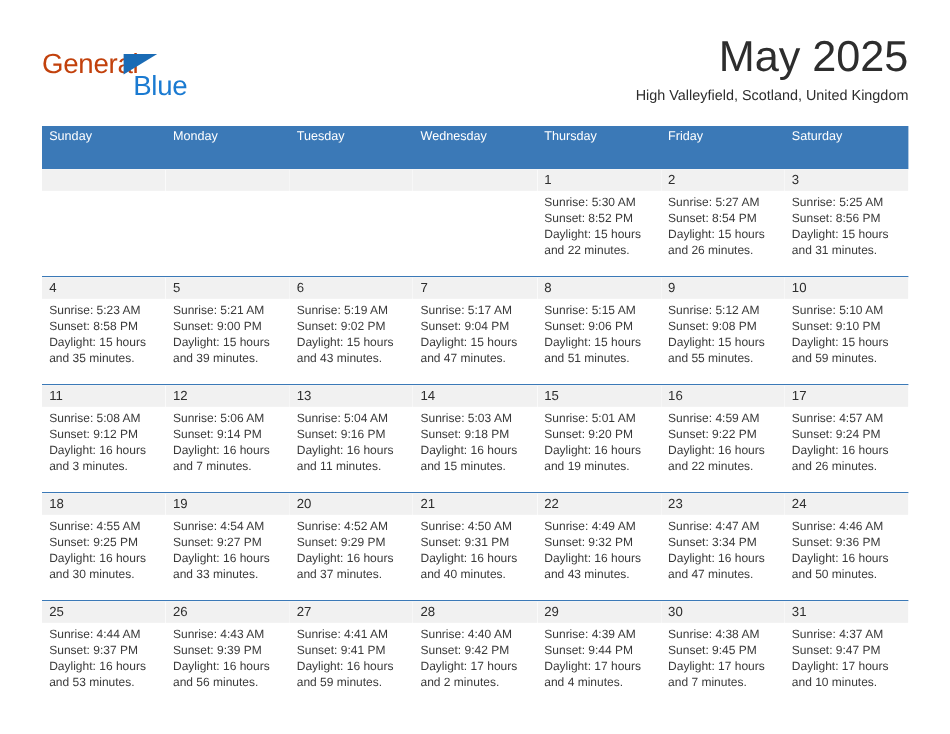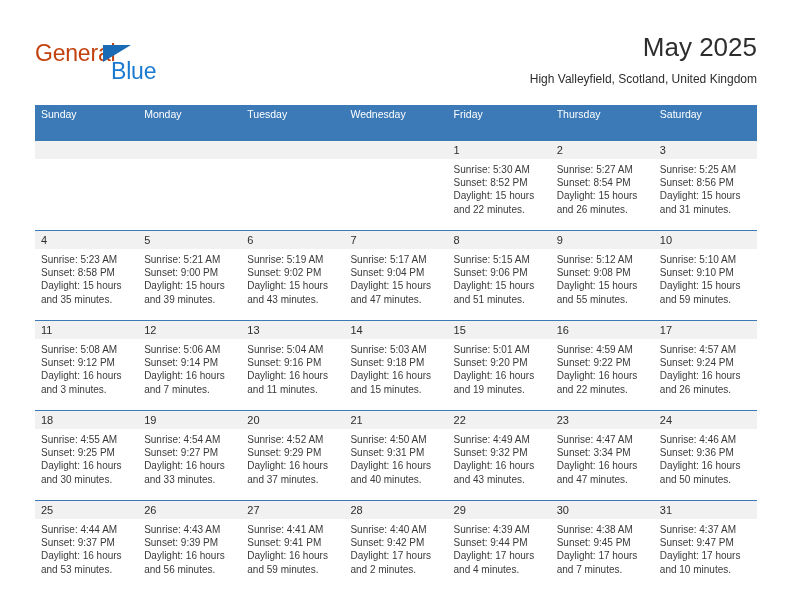--- a/index.html
+++ b/index.html
@@ -63,21 +63,21 @@
     font-family: "Liberation Sans", sans-serif;
     margin-left: 14px;
   }
   .title-block {
     position: absolute;
     right: 0;
     top: 0;
     text-align: right;
   }
   .cal-title {
-    font-size: 26px;
+    font-size: 36px;
     color: #2d2d2d;
     line-height: 30px;
     white-space: nowrap;
   }
   .cal-subtitle {
     margin-top: 9px;
     font-size: 12px;
     color: #2d2d2d;
     line-height: 16px;
     white-space: nowrap;
@@ -160,22 +160,22 @@
     </div>
 
   </div>
 
   <div class="calendar">
     <div class="weekdays">
         <div class="weekday">Sunday</div>
         <div class="weekday">Monday</div>
         <div class="weekday">Tuesday</div>
         <div class="weekday">Wednesday</div>
+        <div class="weekday">Thursday</div>
         <div class="weekday">Friday</div>
-        <div class="weekday">Thursday</div>
         <div class="weekday">Saturday</div>
       </div>
     <div class="weeks">
         <div class="week first">
           <div class="day empty">
             <span class="day-num"></span>
           </div>
           <div class="day empty">
             <span class="day-num"></span>
           </div>

